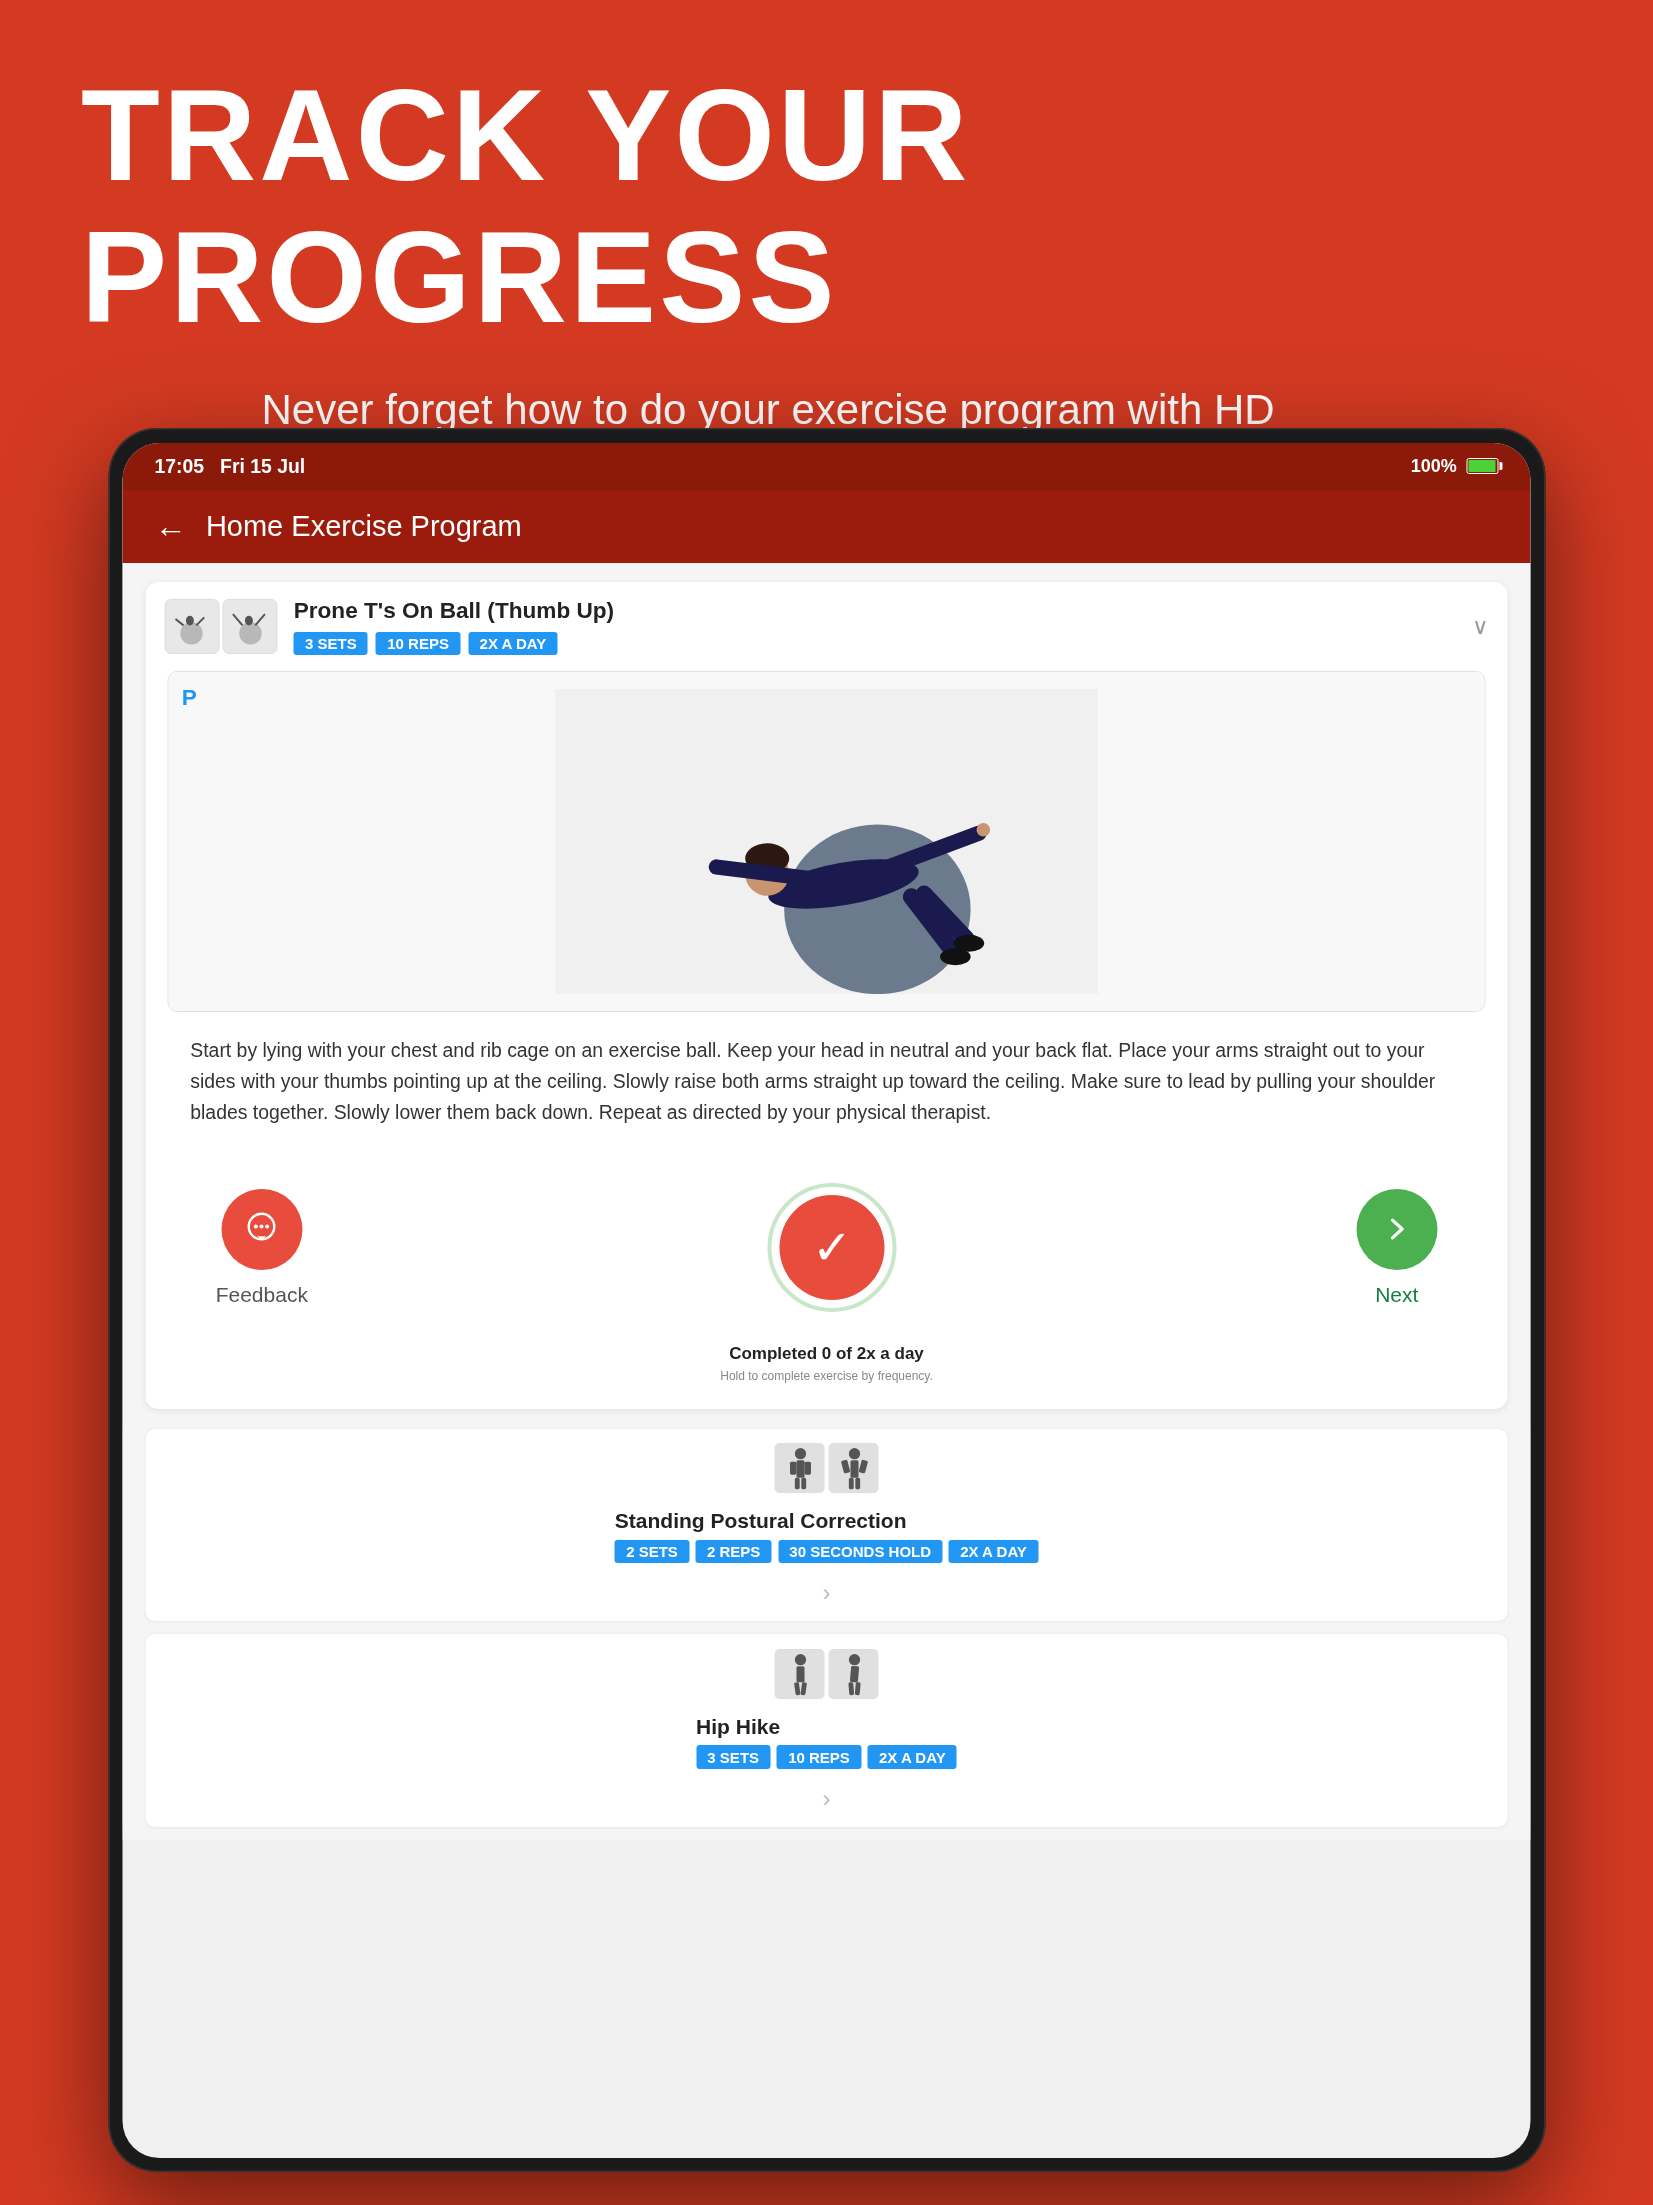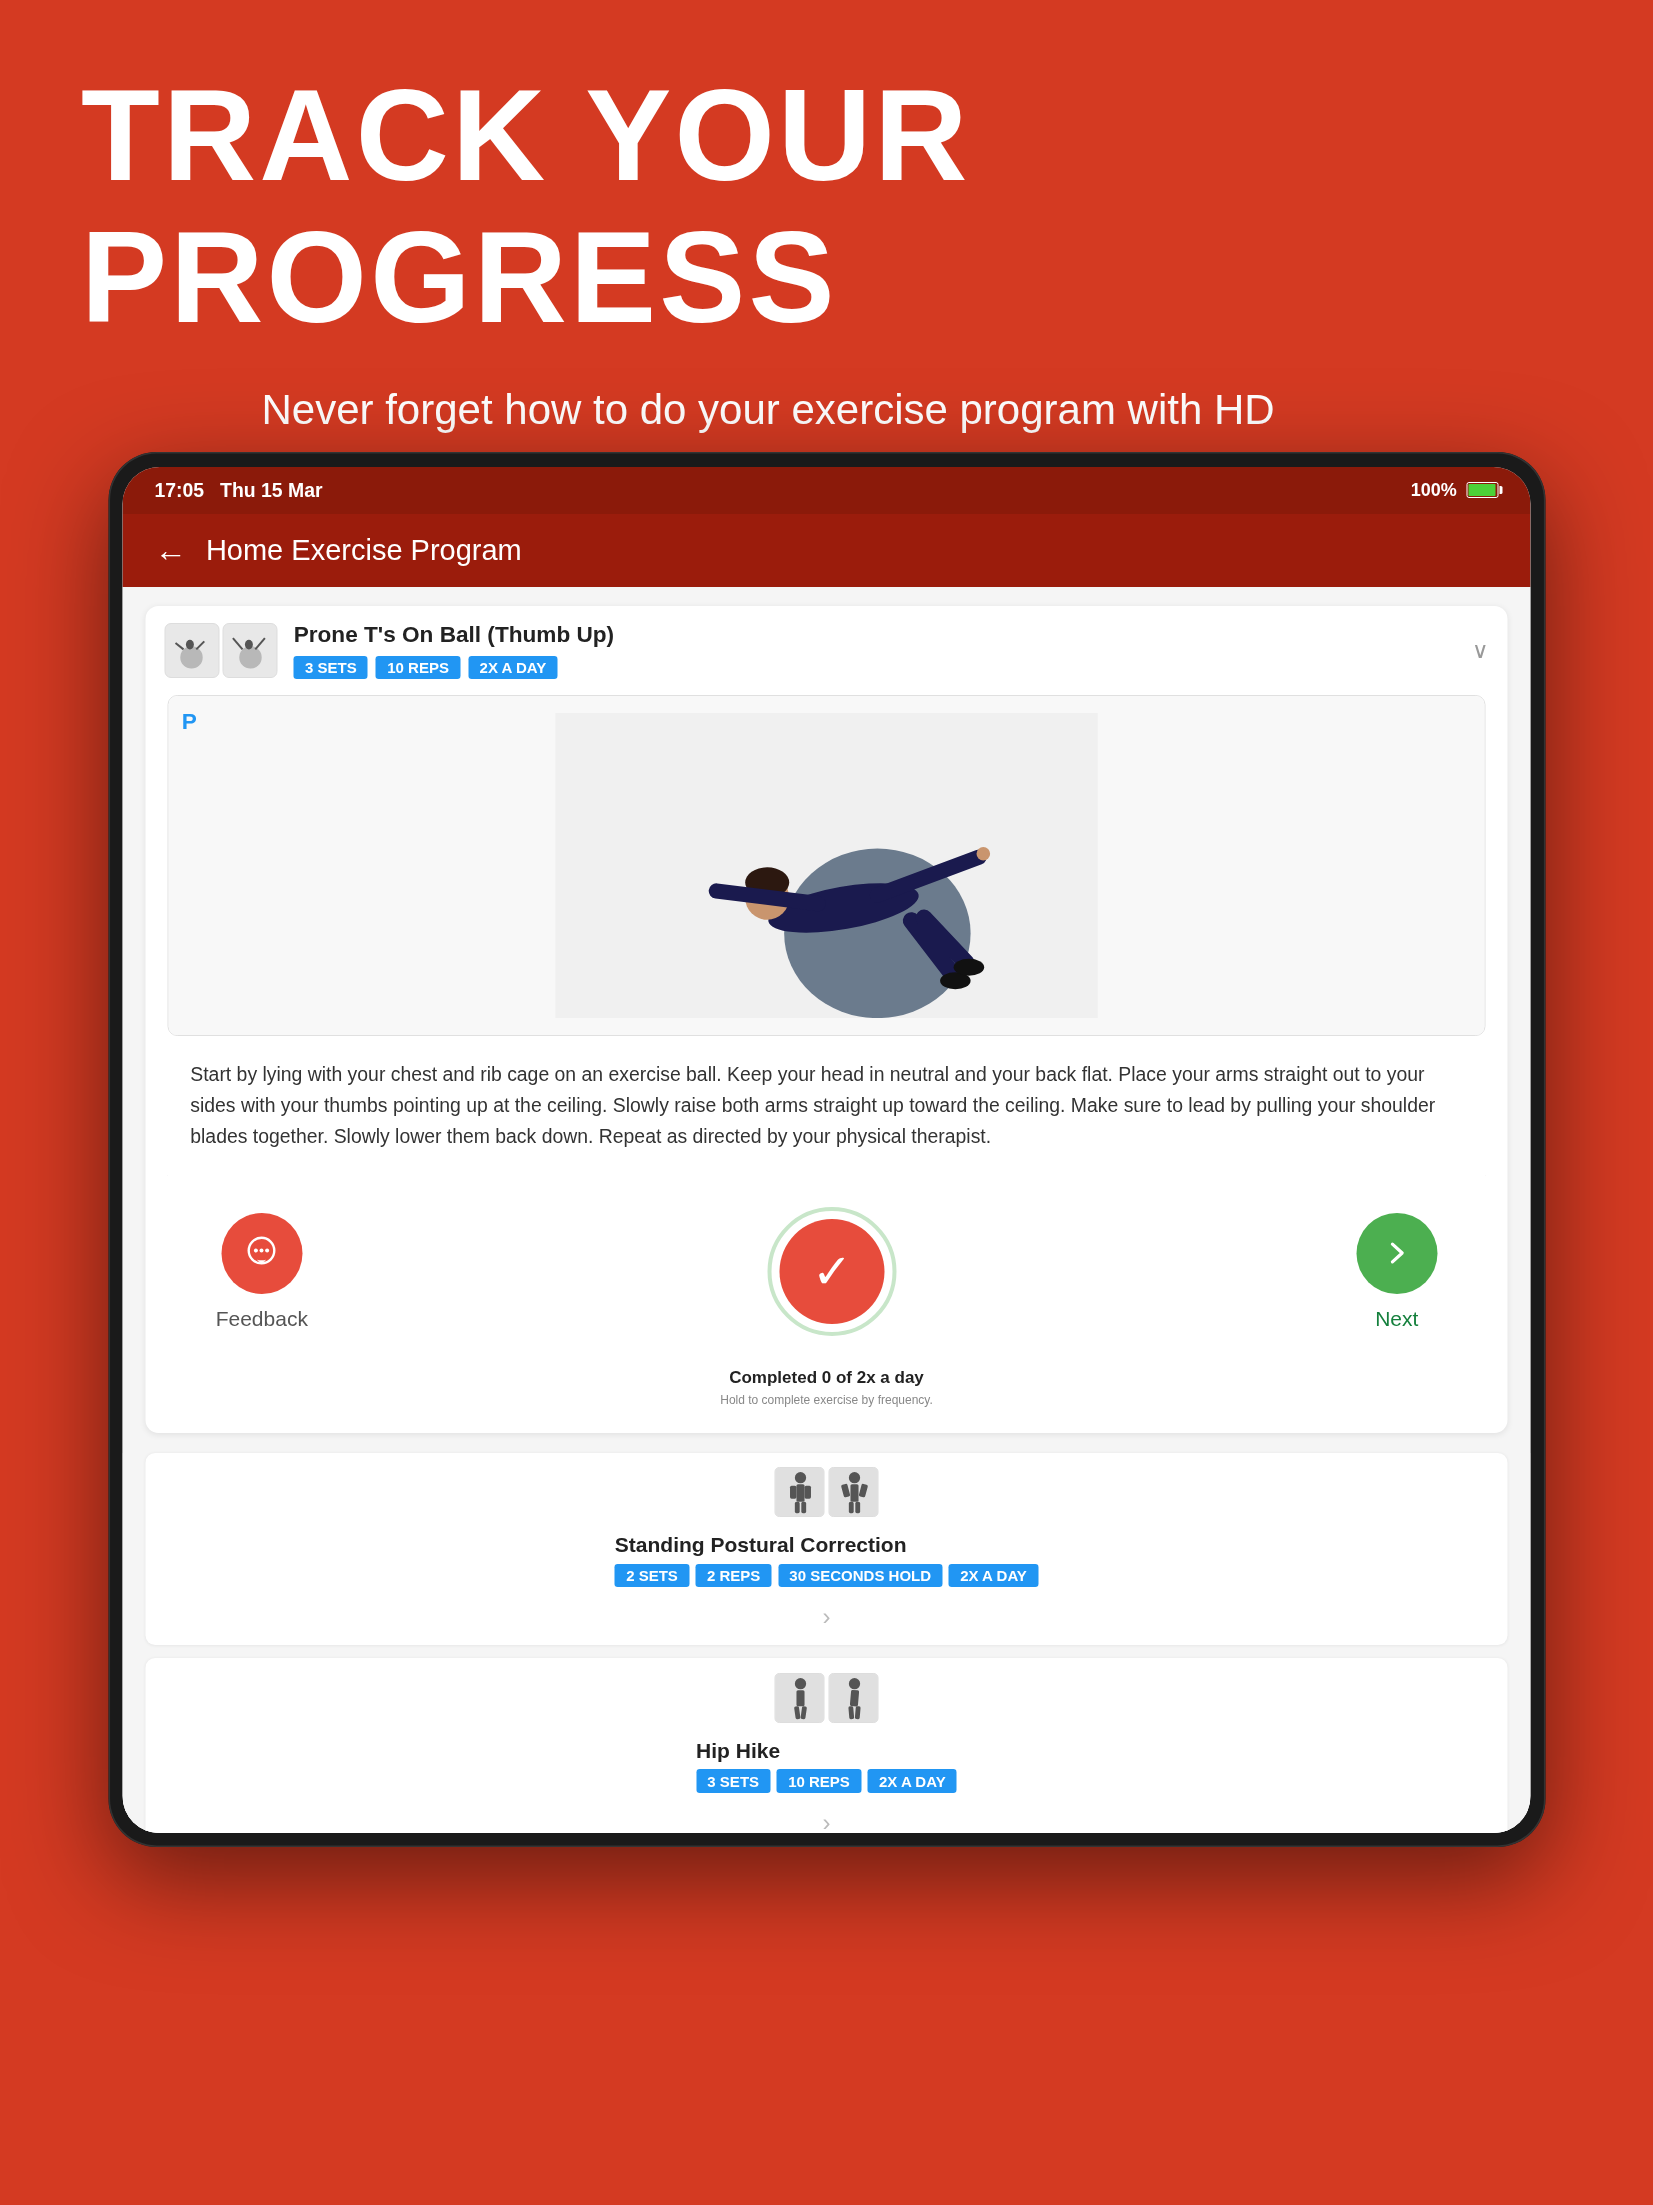--- a/index.html
+++ b/index.html
@@ -30,25 +30,25 @@
       font-size: 42px;
       font-weight: 400;
       line-height: 1.4;
       max-width: 1130px;
       margin: 0 auto;
     }
 
     
     .device-wrapper {
       position: absolute;
-      top: 452px;
+      top: 428px;
       left: 50%;
       transform: translateX(-50%);
       width: 1437px;
-      height: 1395px;
+      height: 1744px;
     }
 
     .device-frame {
       width: 100%;
       height: 100%;
       background: #1a1a1a;
       border-radius: 48px;
       padding: 14.5px;
       box-shadow: 0 32px 97px rgba(0,0,0,0.5), inset 0 0 0 1.6px #333;
       position: relative;
@@ -424,21 +424,21 @@
   <p class="subtitle">Never forget how to do your exercise program with HD instructional videos and notes from your provider.</p>
 </div>
 
 <div class="device-wrapper">
   <div class="device-frame">
     <div class="device-screen">
 
       <div class="status-bar">
         <div class="status-left">
           <span>17:05</span>
-          <span>Thu 15 Mar</span>
+          <span>Fri 15 Jul</span>
         </div>
         <div class="status-right">
           <span class="battery-text">100%</span>
           <span class="battery-icon">
             <span class="battery-fill"></span>
           </span>
         </div>
       </div>
 
       <div class="app-header">

